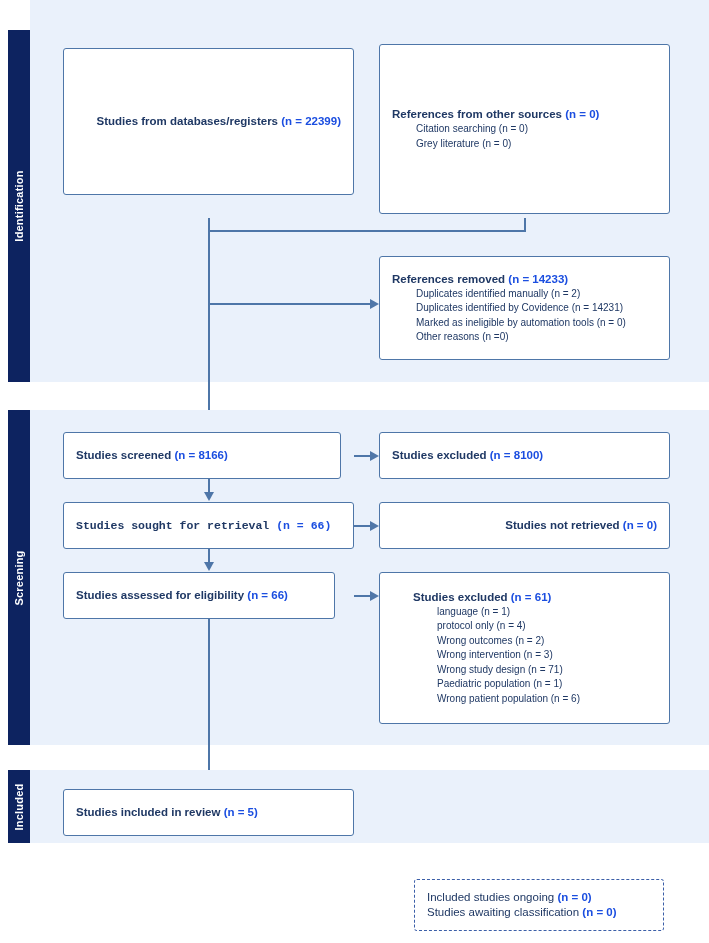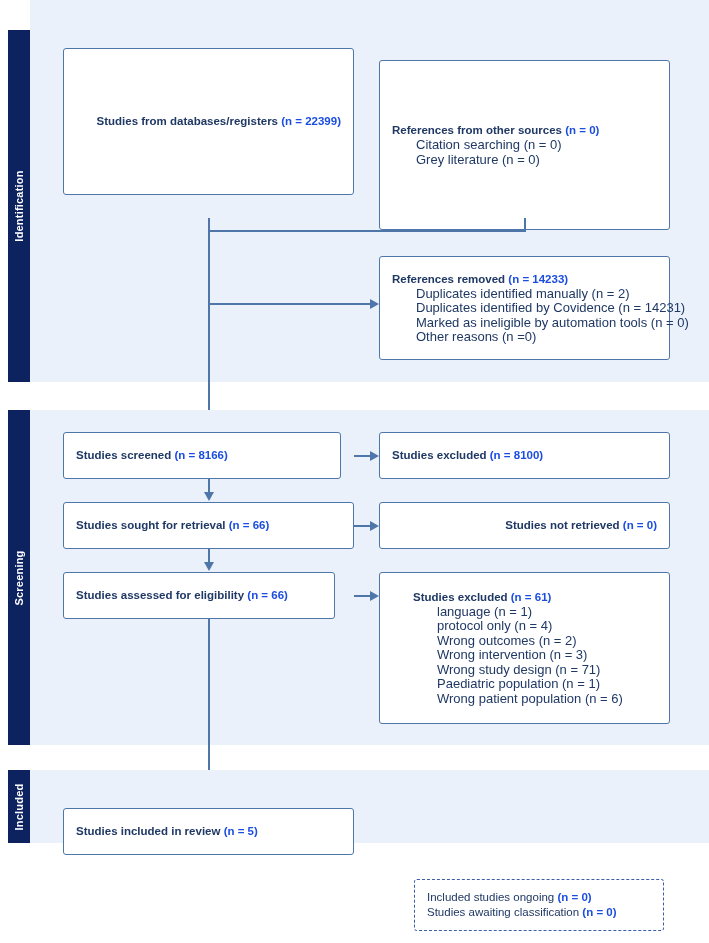--- a/index.html
+++ b/index.html
@@ -66,21 +66,21 @@
     font-size: 11.5px;
     line-height: 15px;
     color: #1F3864;
     white-space: nowrap;
   }
   .node-line.head {
     font-weight: bold;
   }
   .node-line.sub {
     padding-left: 24px;
-    font-size: 13px;
+    font-size: 10px;
     line-height: 14.5px;
     font-weight: normal;
   }
   .nval {
     color: #1B4EE0;
     font-weight: bold;
   }
 
   
   .conn {
@@ -113,21 +113,21 @@
   <div class="stage-band" style="left:8px; top:30px; width:22px; height:352px;">
     <span class="stage-band-label">Identification</span>
   </div>
 
   <div class="node" style="left:63px; top:48px; width:291px; height:147px;text-align:right;">
     <div class="node-line head">
       <span>Studies from databases/registers </span><span class="nval">(n = 22399)</span>
     </div>
   </div>
 
-  <div class="node" style="left:379px; top:60px; width:291px; height:170px;">
+  <div class="node" style="left:379px; top:44px; width:291px; height:170px;">
     <div class="node-line head">
       <span>References from other sources </span><span class="nval">(n = 0)</span>
     </div>
     <div class="node-line sub">Citation searching (n = 0)</div>
     <div class="node-line sub">Grey literature (n = 0)</div>
   </div>
 
   <div class="node" style="left:379px; top:256px; width:291px; height:104px;">
     <div class="node-line head">
       <span>References removed </span><span class="nval">(n = 14233)</span>
@@ -156,21 +156,21 @@
       <span>Studies screened </span><span class="nval">(n = 8166)</span>
     </div>
   </div>
 
   <div class="node" style="left:379px; top:432px; width:291px; height:47px;">
     <div class="node-line head">
       <span>Studies excluded </span><span class="nval">(n = 8100)</span>
     </div>
   </div>
 
-  <div class="node" style="left:63px; top:502px; width:291px; height:47px;">
+  <div class="node" style="left:63px; top:502px; width:291px; height:47px;font-family:Liberation Mono, monospace;">
     <div class="node-line head">
       <span>Studies sought for retrieval </span><span class="nval">(n = 66)</span>
     </div>
   </div>
 
   <div class="node" style="left:379px; top:502px; width:291px; height:47px;align-items:flex-end;">
     <div class="node-line head">
       <span>Studies not retrieved </span><span class="nval">(n = 0)</span>
     </div>
   </div>
@@ -210,21 +210,21 @@
   <div class="arrow-head right" style="left:370px; top:591px;"></div>
 
   <div class="conn v" style="left:208px; top:619px; height:160px;"></div>
   <div class="arrow-head down" style="left:204px; top:775px;"></div>
 
   <div class="stage-panel" style="left:30px; top:770px; width:679px; height:73px;"></div>
   <div class="stage-band" style="left:8px; top:770px; width:22px; height:73px;">
     <span class="stage-band-label">Included</span>
   </div>
 
-  <div class="node" style="left:63px; top:808px; width:291px; height:47px;">
+  <div class="node" style="left:63px; top:789px; width:291px; height:47px;">
     <div class="node-line head">
       <span>Studies included in review </span><span class="nval">(n = 5)</span>
     </div>
   </div>
 
   <div class="node dashed" style="left:414px; top:879px; width:250px; height:52px;">
     <div class="node-line">
       <span>Included studies ongoing </span><span class="nval">(n = 0)</span>
     </div>
     <div class="node-line">

